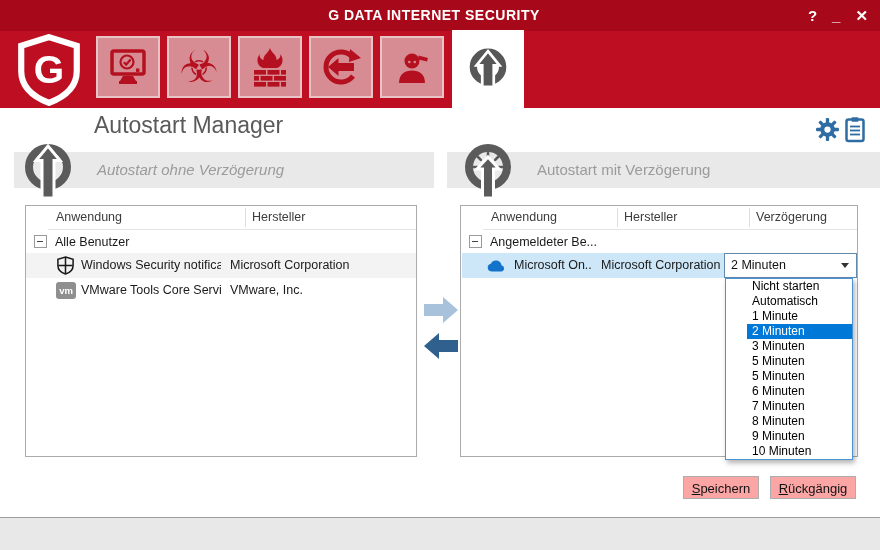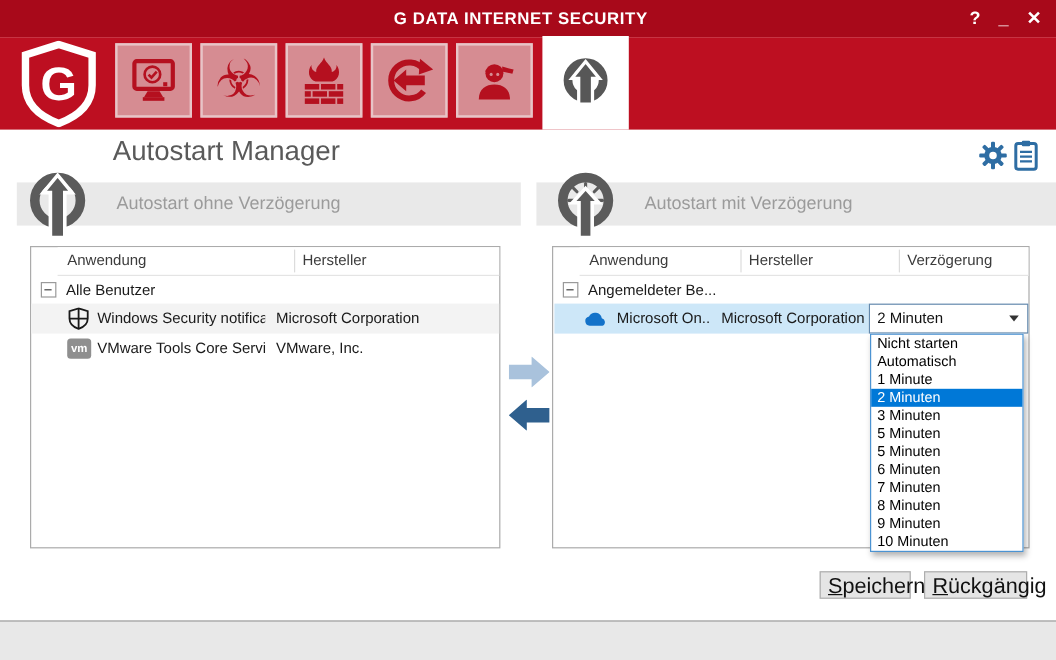--- a/index.html
+++ b/index.html
@@ -22,21 +22,21 @@
   .tile.t1{left:96px}.tile.t2{left:167px}.tile.t3{left:238px}.tile.t4{left:309px}.tile.t5{left:380px}
   .tab-active{position:absolute;left:452px;top:30px;width:72px;height:78px;background:#fff;
     display:flex;align-items:center;justify-content:center;}
   .bio-glyph{font-family:"DejaVu Sans",sans-serif;font-size:44px;line-height:1;color:#b5101f;}
   
   .page-title{position:absolute;left:94px;top:112px;font-size:23px;color:#5a5a5a;font-weight:normal;}
   .hdr-gear{position:absolute;left:815px;top:117px;width:25px;height:25px;cursor:pointer;}
   .hdr-clip{position:absolute;left:845px;top:116px;width:20px;height:27px;cursor:pointer;}
   
   .bar{position:absolute;top:152px;height:36px;background:#e9e9e9;}
-  .bar.left{left:14px;width:420px;}
+  .bar.left{left:14px;width:420px;font-style:italic;}
   .bar.right{left:447px;width:513px;}
   .bar .lbl{display:block;line-height:36px;font-size:15px;color:#9b9b9b;}
   .bar.left .lbl{padding-left:83px;}
   .bar.right .lbl{padding-left:90px;}
   .sec-icon{position:absolute;top:140px;width:58px;height:62px;}
   .sec-icon.l{left:19px;}
   .sec-icon.r{left:459px;}
   
   .panel{position:absolute;top:205px;height:252px;background:#fff;border:1px solid #ababab;box-sizing:border-box;}
   .panel.pl{left:25px;width:392px;}
@@ -56,29 +56,29 @@
   .vm-badge{position:absolute;left:30px;top:4px;width:20px;height:17px;background:#8f8f8f;border-radius:3px;
     color:#fff;font-size:9.5px;font-weight:bold;text-align:center;line-height:17px;}
   
   .combo{position:absolute;left:263px;top:0;width:133px;height:25px;background:#fff;
     border:1px solid #6389ad;box-sizing:border-box;cursor:default;}
   .combo .val{position:absolute;left:6px;top:0;line-height:23px;font-size:12.5px;color:#111;}
   .combo .arr{position:absolute;right:7px;top:9px;width:0;height:0;
     border-left:4.5px solid transparent;border-right:4.5px solid transparent;border-top:5.5px solid #333;}
   .dropdown{position:absolute;left:725px;top:278px;width:128px;background:#fff;
     border:1px solid #4b93d2;box-shadow:2px 3px 5px rgba(0,0,0,.3);z-index:50;box-sizing:border-box;}
-  .dropdown .opt{height:15px;line-height:15px;font-size:12px;color:#000;padding-left:5px;white-space:nowrap;cursor:default;}
+  .dropdown .opt{height:15px;line-height:15px;font-size:12px;color:#000;padding-left:5px;white-space:nowrap;cursor:default;margin-left:21px;}
   .dropdown .opt.sel{background:#0078d7;color:#fff;}
   
   .xfer{position:absolute;left:424px;width:34px;height:26px;cursor:pointer;}
   .xfer.r{top:297px;}
   .xfer.l{top:333px;}
   
-  .btn{position:absolute;top:476px;height:23px;background:#e5e5e5;border:1px solid #adadad;
-    font-size:18px;color:#111;text-align:center;line-height:21px;box-sizing:border-box;cursor:pointer;
+  .btn{position:absolute;top:476px;height:23px;background:#fca5a5;border:1px solid #adadad;
+    font-size:13px;color:#111;text-align:center;line-height:21px;box-sizing:border-box;cursor:pointer;
     font-family:"Liberation Sans",sans-serif;}
   .btn.save{left:683px;width:76px;}
   .btn.undo{left:770px;width:86px;}
   .btn .u{text-decoration:underline;}
   
   .statusbar{position:absolute;left:0;top:517px;width:880px;height:33px;background:#e8e8e8;border-top:1px solid #9e9e9e;box-sizing:border-box;}
 </style>
 </head>
 <body>
 

